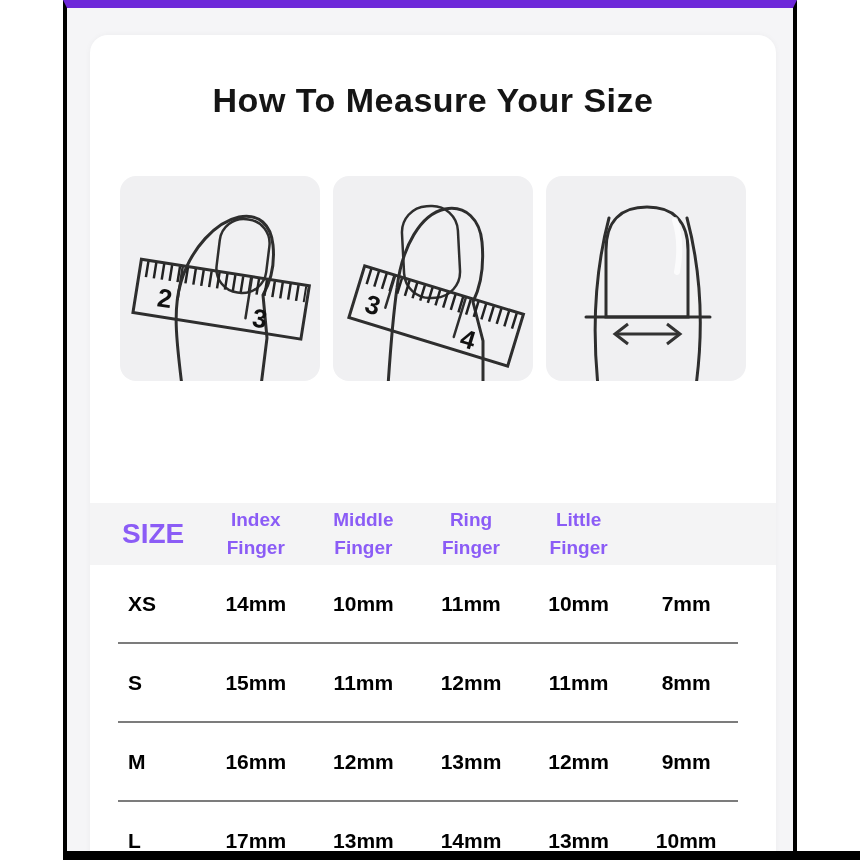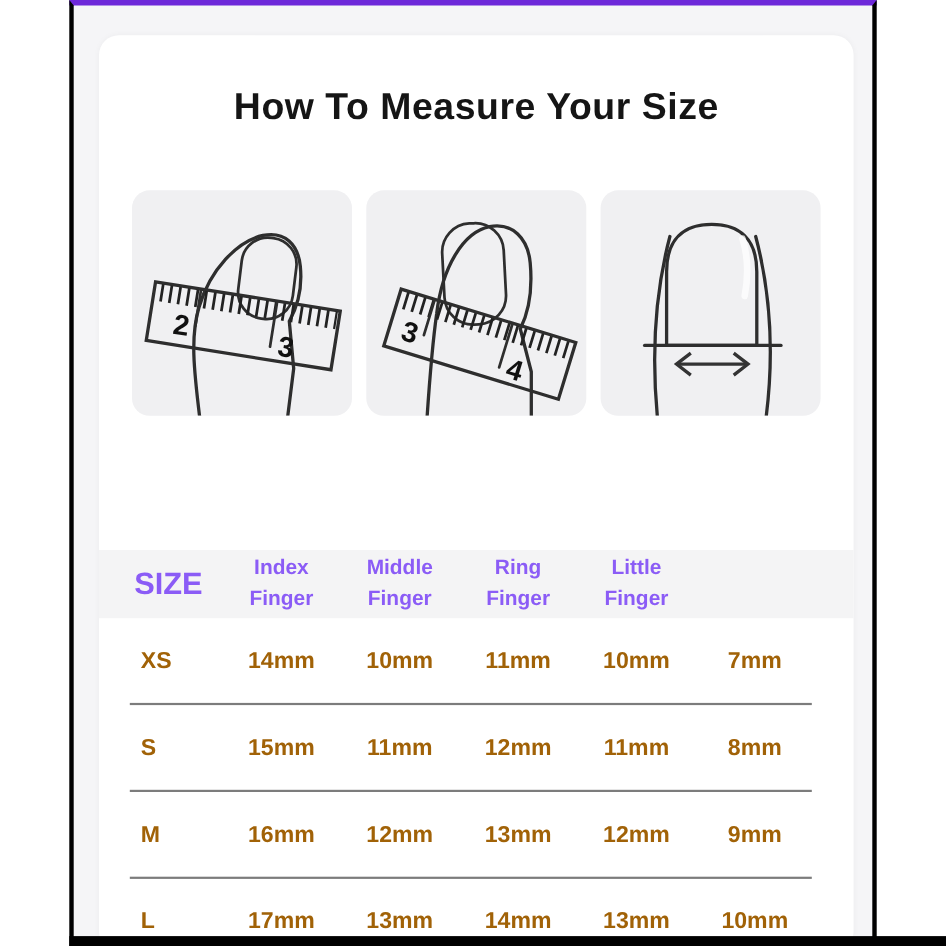--- a/index.html
+++ b/index.html
@@ -8,21 +8,21 @@
     width: 860px; height: 860px;
     background: #ffffff;
     font-family: "Liberation Sans", sans-serif;
     color: #111;
     position: relative;
     overflow: hidden;
   }
   .frame {
     position: absolute; left: 63px; top: 0;
     width: 734px; height: 860px;
-    border-top: 5px solid #6d28d9;
+    border-top: 8px solid #6d28d9;
     border-left: 4px solid #000;
     border-right: 4px solid #000;
     background: #f5f5f7;
   }
   .bottom-bar {
     position: absolute; left: 63px; right: 0; bottom: 0;
     height: 9px; background: #000; z-index: 6;
   }
   .card {
     position: absolute; left: 23px; top: 27px;
@@ -65,21 +65,21 @@
     height: 62px;
   }
   .th {
     font-size: 19px; font-weight: bold;
     line-height: 1.5; color: #8b5cf6;
   }
   .th span { display: inline-block; max-width: 80px; }
   .th-size { font-size: 28px; font-weight: bold; text-align: left; padding-left: 12px; }
   .trow { height: 77px; }
   .td-size { font-size: 26px; font-weight: 600; text-align: left; padding-left: 18px; }
-  .td { font-size: 21px; font-weight: 600; color: #a16207; }
+  .td { font-size: 21px; font-weight: 600; color: #000000; }
   .divider { height: 2px; background: #7c7c7c; margin: 0 38px 0 28px; }
 
   .outline { stroke: #2e2e2e; fill: none; stroke-linecap: round; }
   .tape-num { font: bold 26px "Liberation Sans", sans-serif; fill: #111; }
 </style>
 </head>
 <body>
 
 <div class="frame">
   <div class="card">

